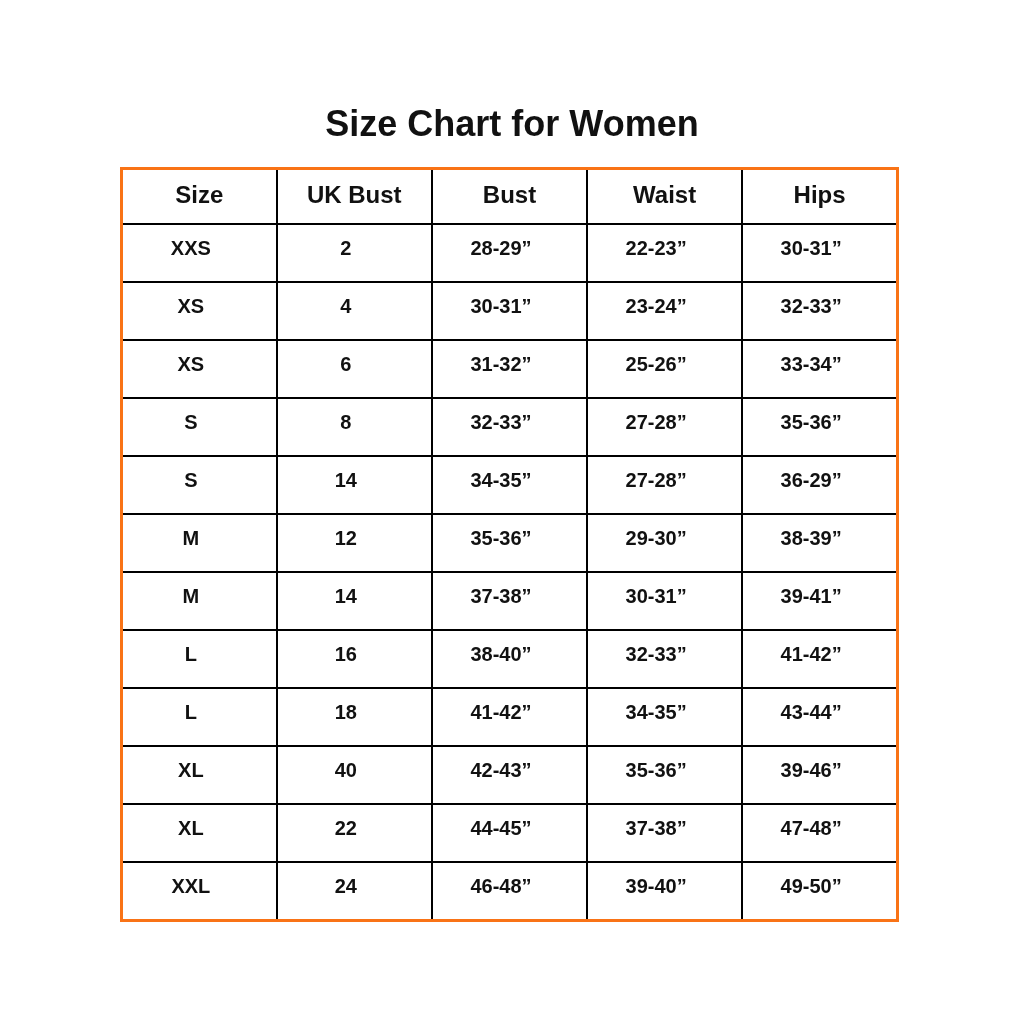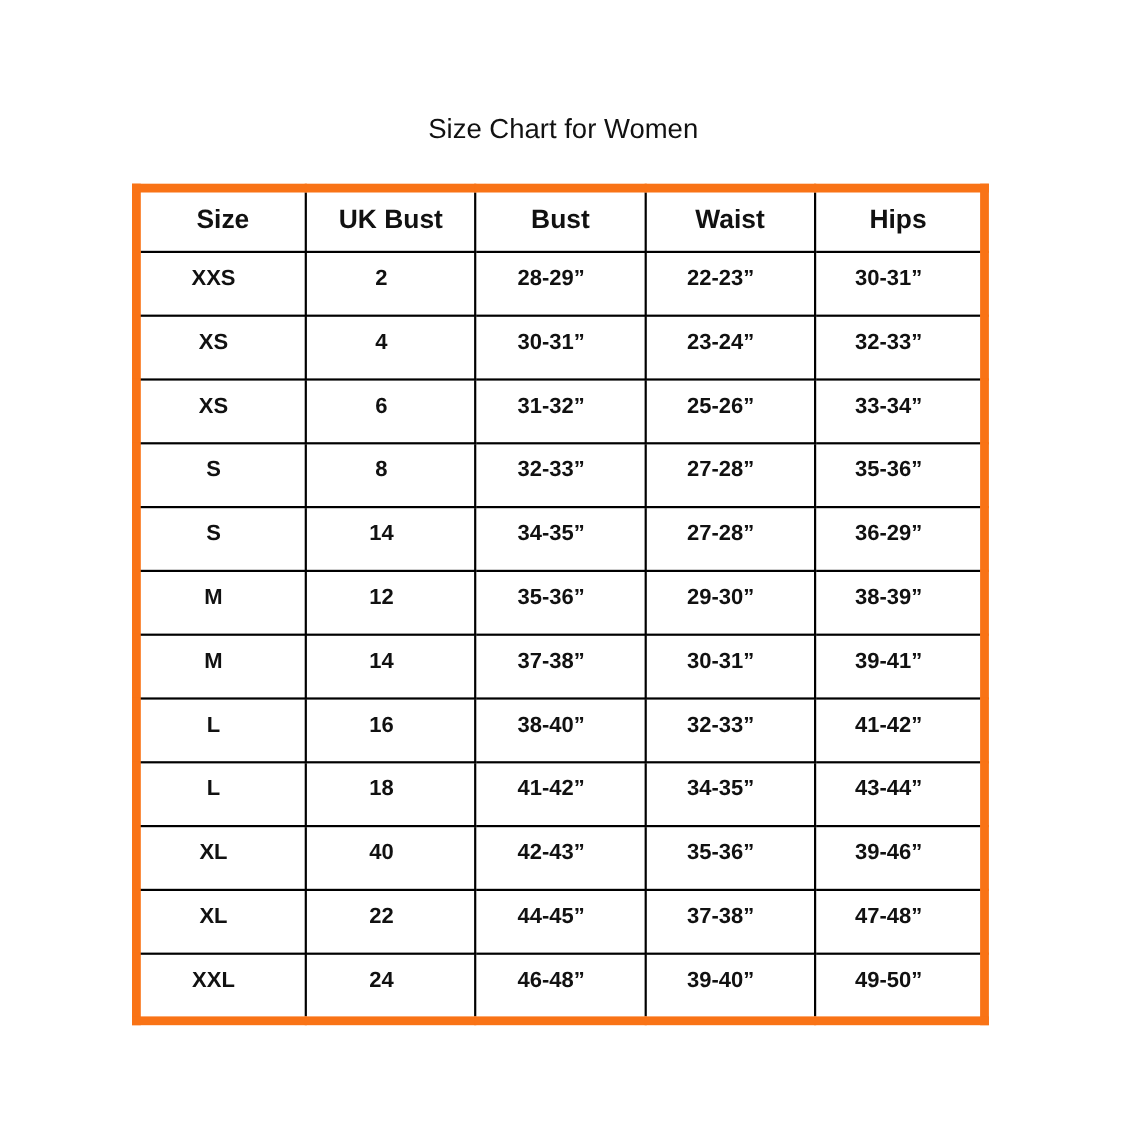--- a/index.html
+++ b/index.html
@@ -14,32 +14,32 @@
     color: #111111;
     position: relative;
   }
   .page-title {
     position: absolute;
     top: 103px;
     left: 0;
     width: 1024px;
     margin: 0;
     text-align: center;
-    font-size: 25px;
-    font-weight: normal;
+    font-size: 36px;
+    font-weight: bold;
     color: #111111;
   }
   table.size-table {
     position: absolute;
     left: 120px;
     top: 167px;
     width: 779px;
     border-collapse: collapse;
     table-layout: fixed;
-    border: 8px solid #f97316;
+    border: 3px solid #f97316;
   }
   table.size-table th,
   table.size-table td {
     border: 2px solid #000000;
     text-align: center;
     vertical-align: middle;
     font-weight: bold;
     background: #ffffff;
     overflow: hidden;
     white-space: nowrap;

